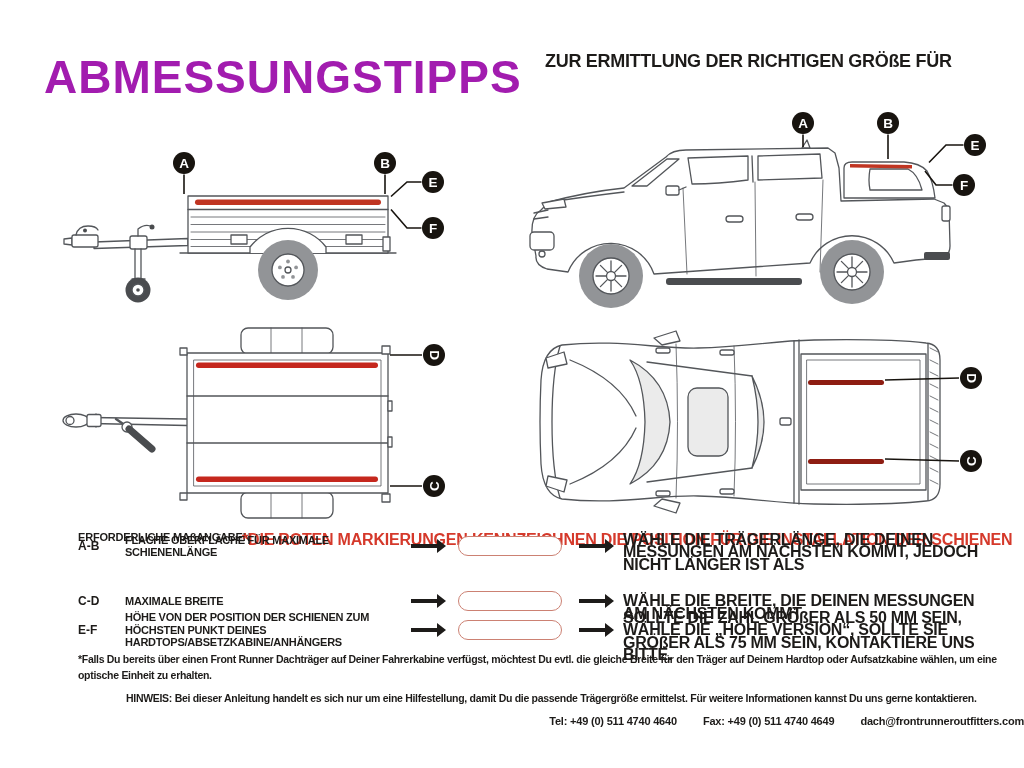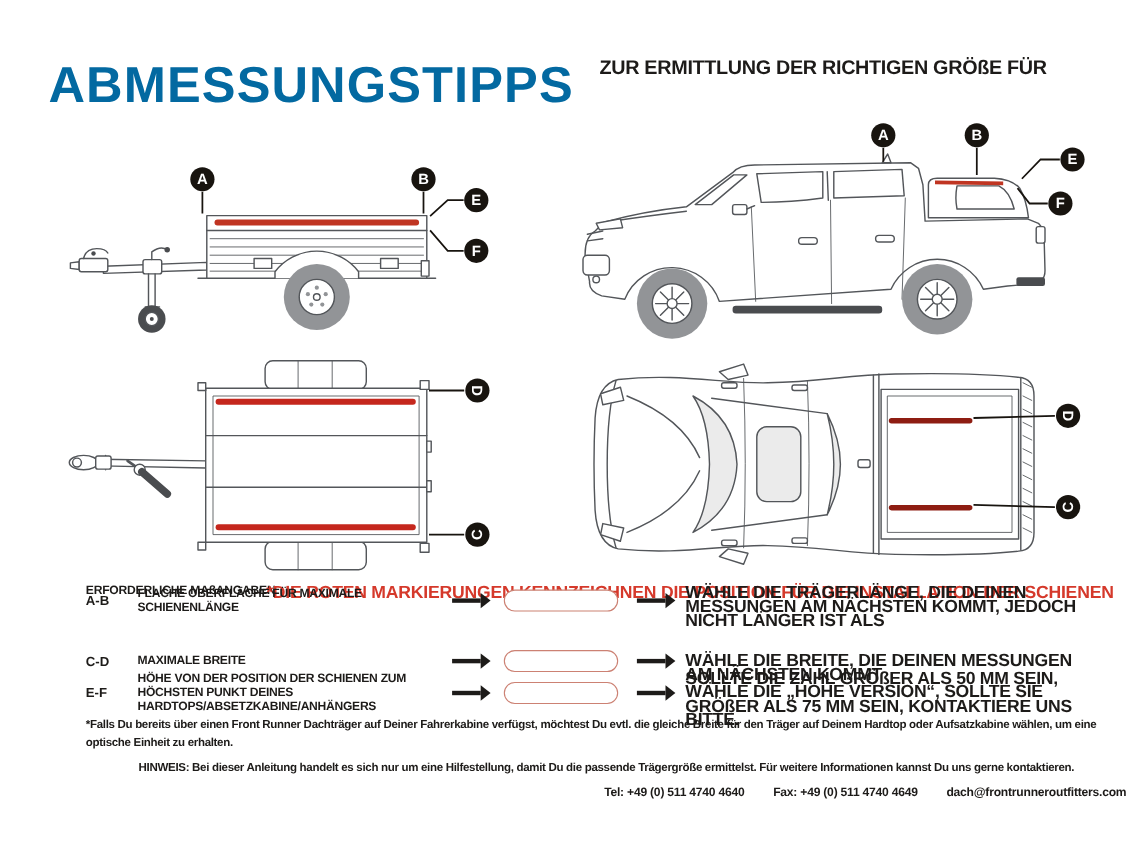--- a/index.html
+++ b/index.html
@@ -4,21 +4,21 @@
 <style>
   :root{
     --ink:#1d1b19; --accent-red:#d5392b; --rail-red:#c03522; --rail-bright-red:#c5271d;
     --rail-dark-red:#8e1d12; --pill-border:#cc8173; --line-gray:#53565a; --wheel-gray:#929497;
   }
   html,body{margin:0;padding:0;}
   body{width:1024px;height:768px;background:#fff;font-family:"Liberation Sans",sans-serif;color:var(--ink);overflow:hidden;}
   .sheet{position:relative;width:1024px;height:768px;}
   .abs{position:absolute;}
 
-  .title{left:44px;top:50px;font-size:46px;font-weight:800;letter-spacing:1px;color:#0369a1;}
+  .title{left:44px;top:50px;font-size:46px;font-weight:800;letter-spacing:1px;color:#a21caf;}
   .subtitle{left:545px;top:50px;font-size:18px;font-weight:700;line-height:22px;letter-spacing:-0.3px;}
 
   .meas-heading{left:78px;top:531px;font-size:11px;font-weight:700;letter-spacing:-0.2px;}
   .red-note{left:242px;top:531px;font-size:16px;font-weight:700;letter-spacing:-0.2px;color:var(--accent-red);}
 
   .meas-row{position:absolute;left:78px;width:920px;display:flex;align-items:center;}
   .row-1{top:531px;height:30px;}
   .row-2{top:587px;height:28px;}
   .row-3{top:613px;height:34px;}
   .col-code{width:47px;font-size:12px;font-weight:700;flex:none;}

